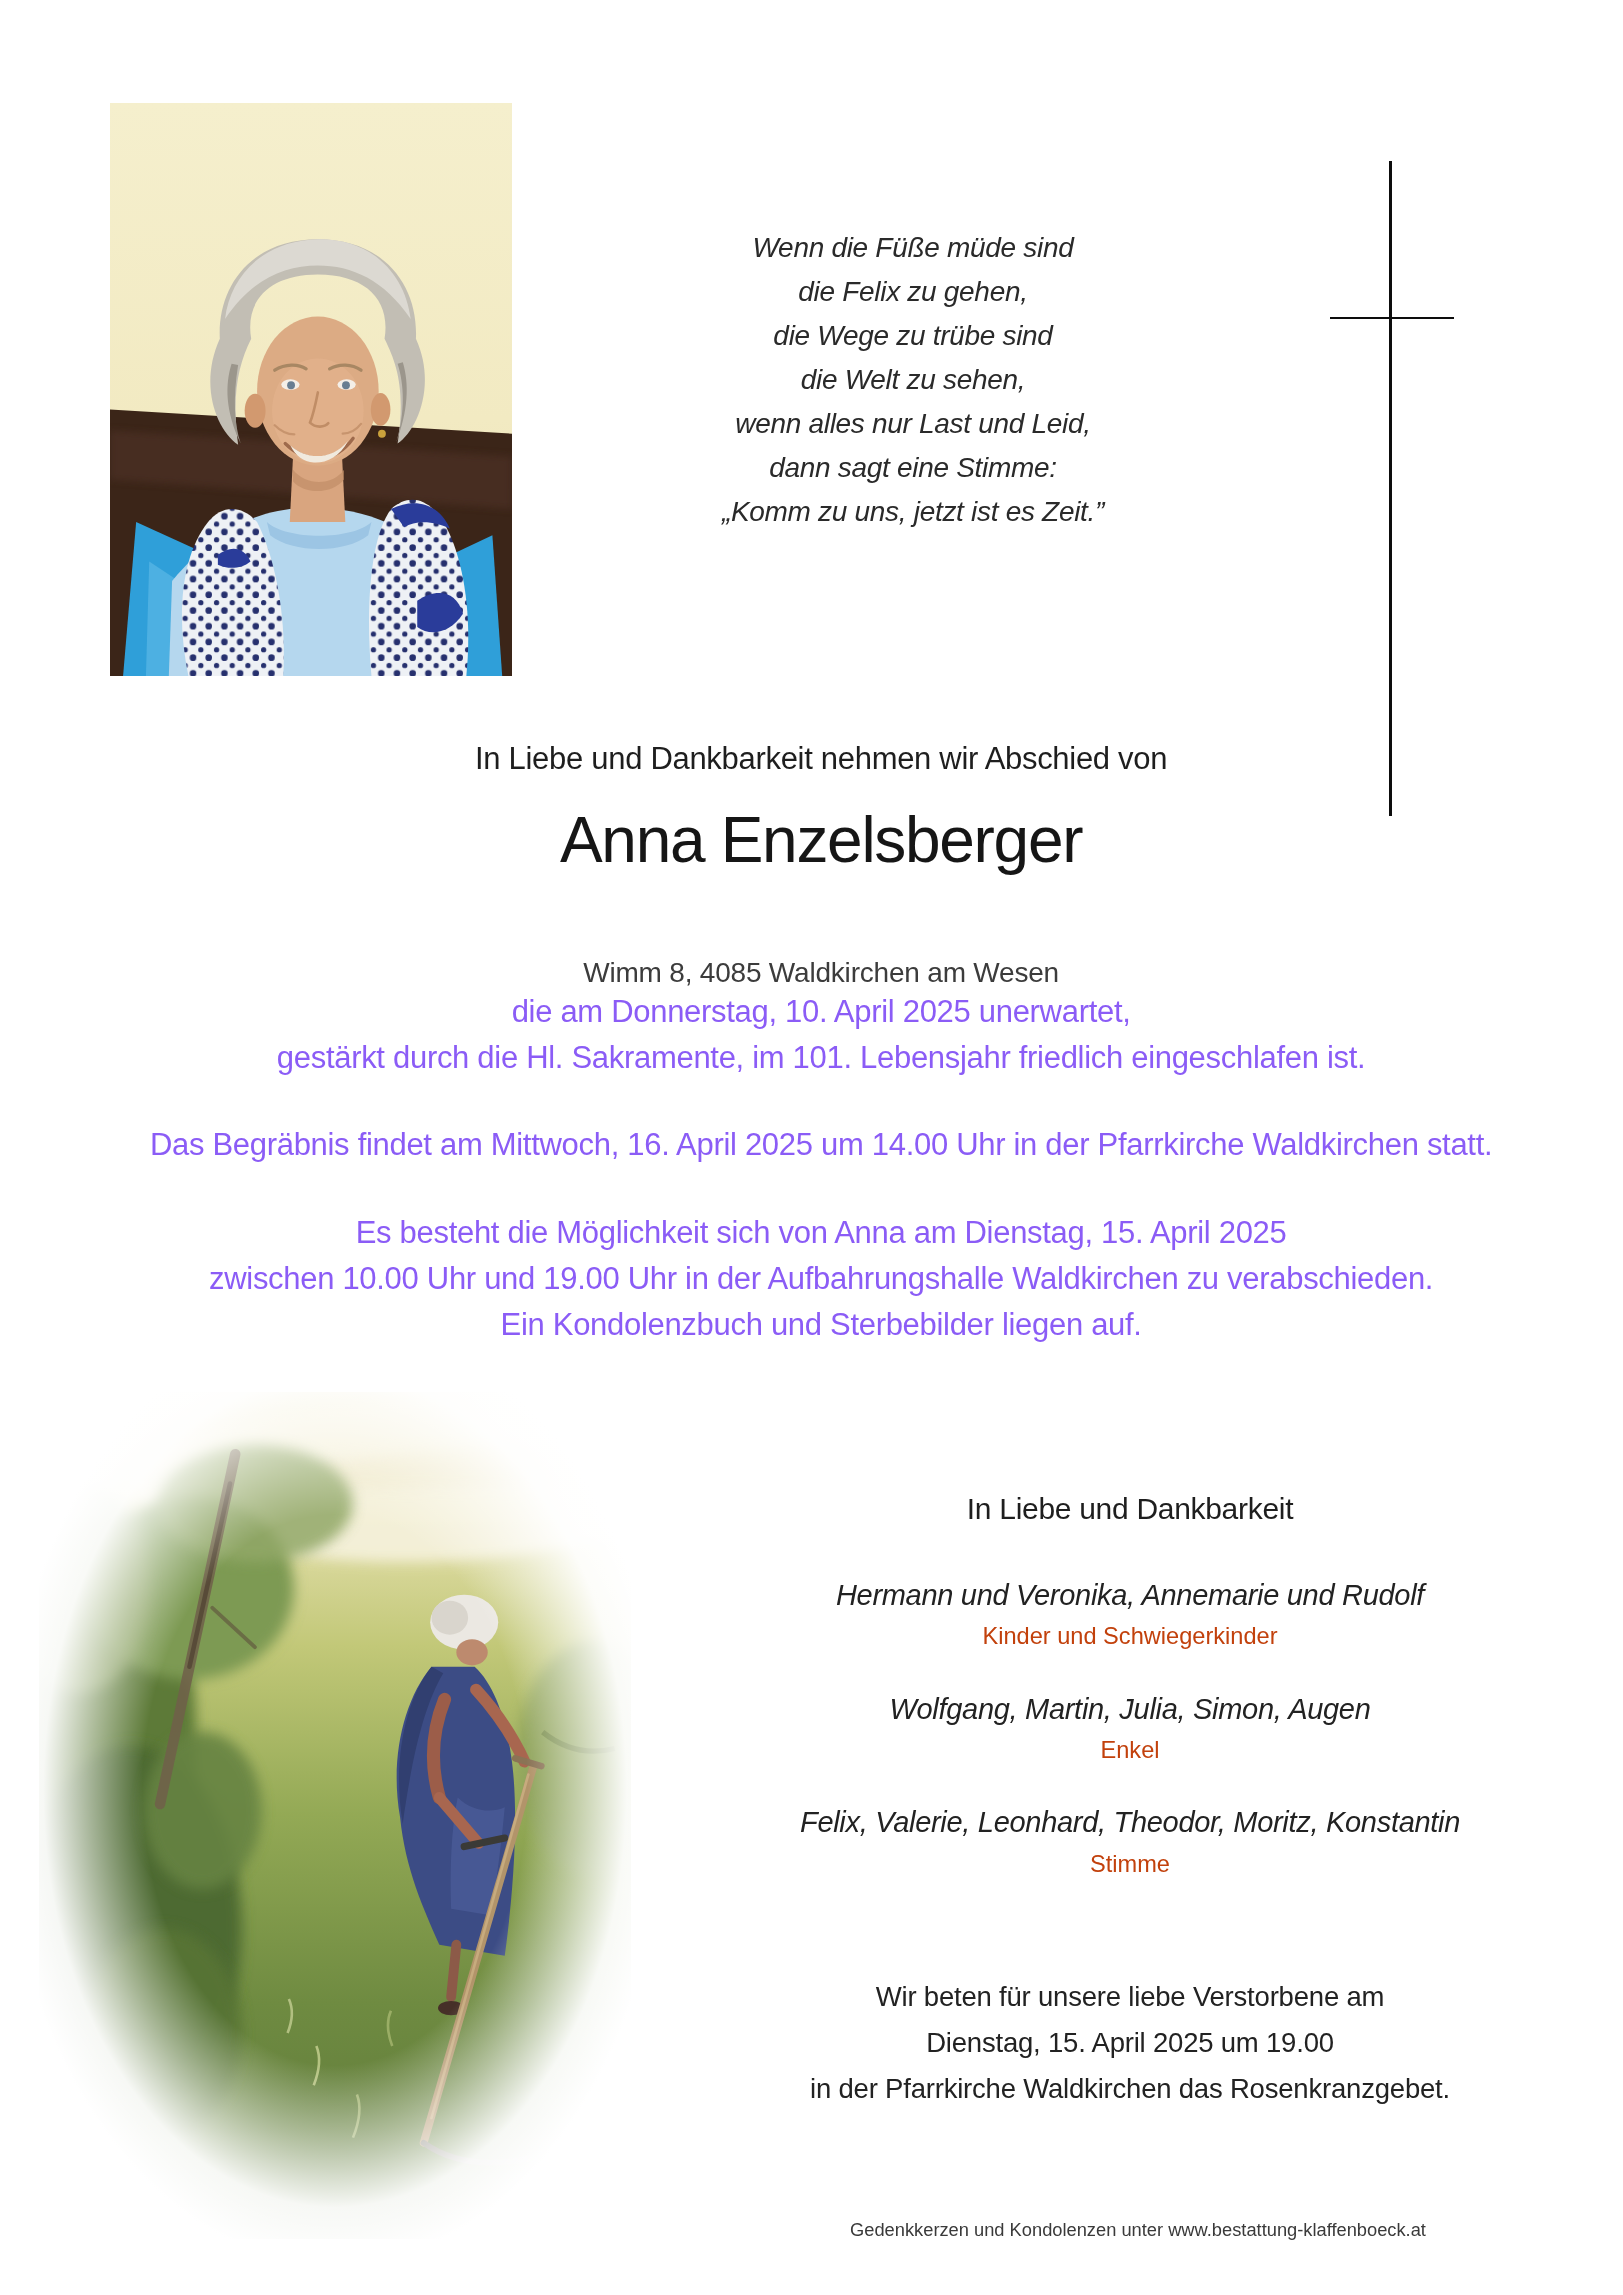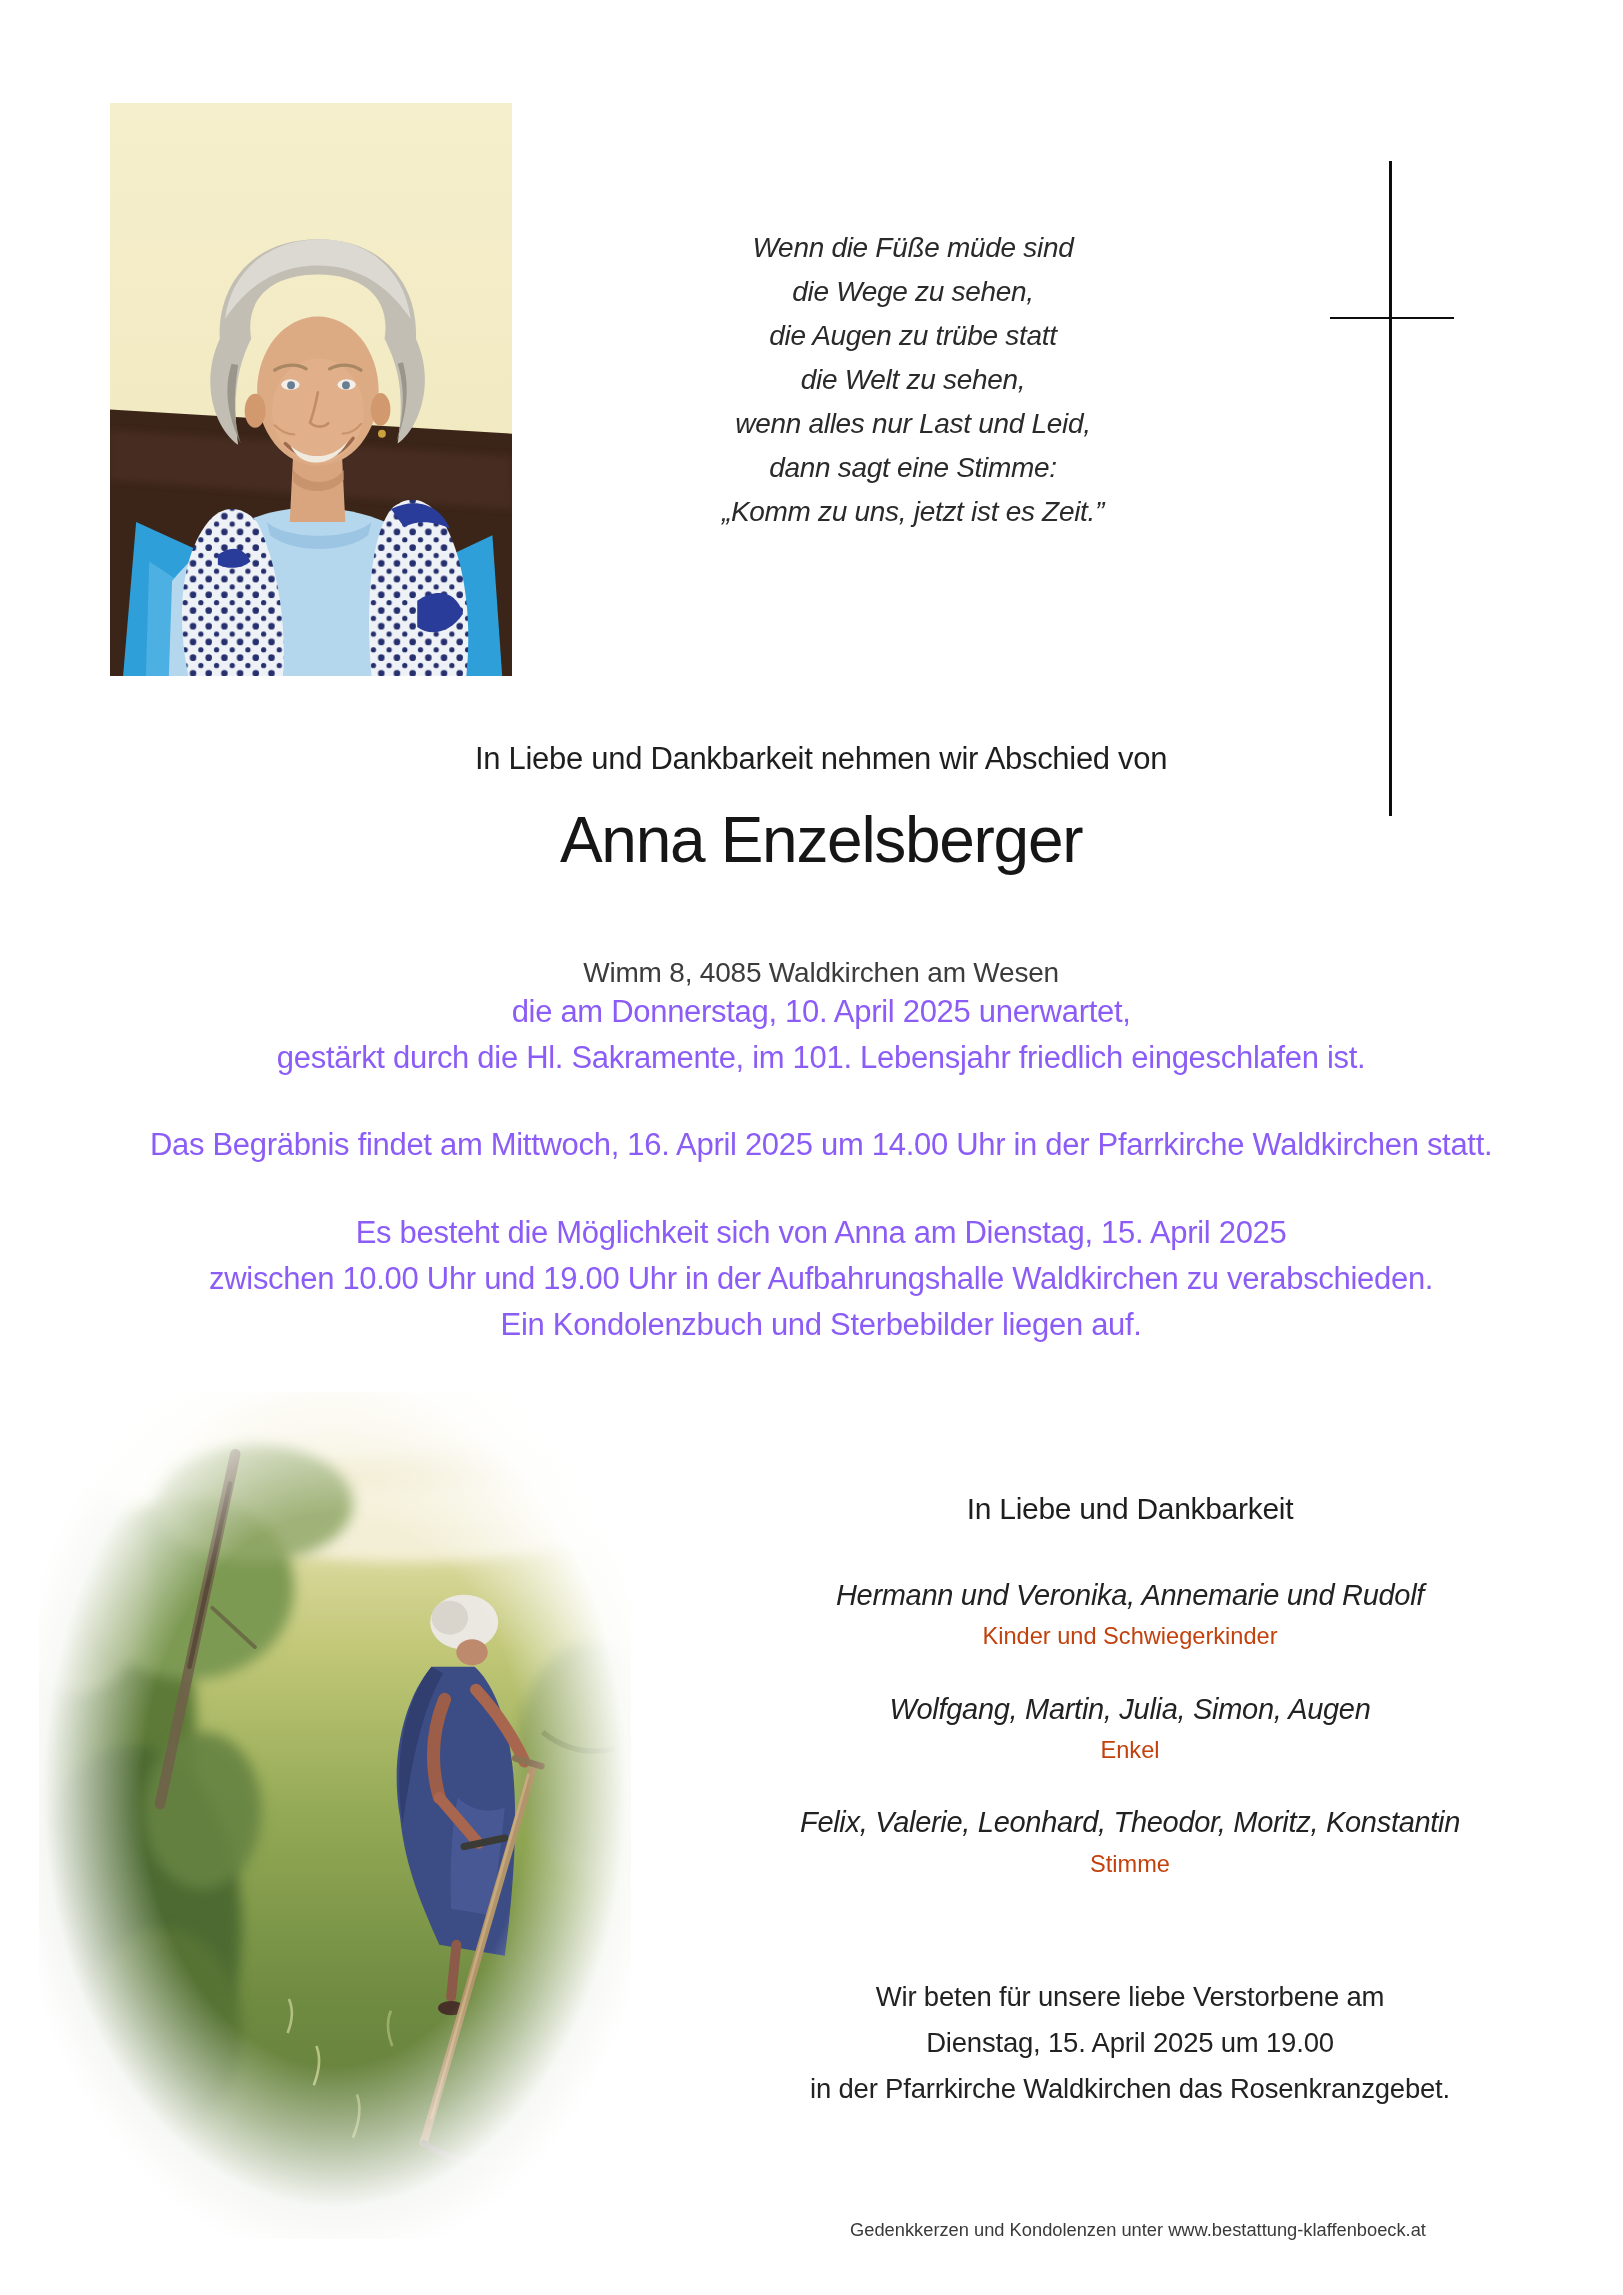--- a/index.html
+++ b/index.html
@@ -107,22 +107,22 @@
     <path d="M318 442 C 314 462, 310 478, 306 488 C 314 496, 328 496, 334 489" stroke="#c08d66" stroke-width="4" fill="none" stroke-linecap="round"></path>
     <path d="M268 520 C 300 552, 345 550, 372 512" stroke="#9e6a4c" stroke-width="5" fill="none" stroke-linecap="round"></path>
     <path d="M276 523 C 302 546, 340 545, 364 516 C 352 540, 330 550, 312 549 C 296 548, 283 538, 276 523 Z" fill="#f1eade"></path>
     <path d="M252 492 C 262 502, 272 506, 282 506" stroke="#c08d66" stroke-width="3.5" fill="none" stroke-linecap="round" opacity="0.8"></path>
     <path d="M384 490 C 376 500, 366 505, 356 505" stroke="#c08d66" stroke-width="3.5" fill="none" stroke-linecap="round" opacity="0.8"></path>
   </svg>
 </div>
 
 <div class="abs poem center">
   <div>Wenn die Füße müde sind</div>
-  <div>die Wege zu sehen,</div>
-  <div>die Augen zu trübe statt</div>
+  <div>die Felix zu gehen,</div>
+  <div>die Wege zu trübe sind</div>
   <div>die Welt zu sehen,</div>
   <div>wenn alles nur Last und Leid,</div>
   <div>dann sagt eine Stimme:</div>
   <div>„Komm zu uns, jetzt ist es Zeit.”</div>
 </div>
 
 <div>
   <div class="abs cross-v"></div>
   <div class="abs cross-h"></div>
 </div>

